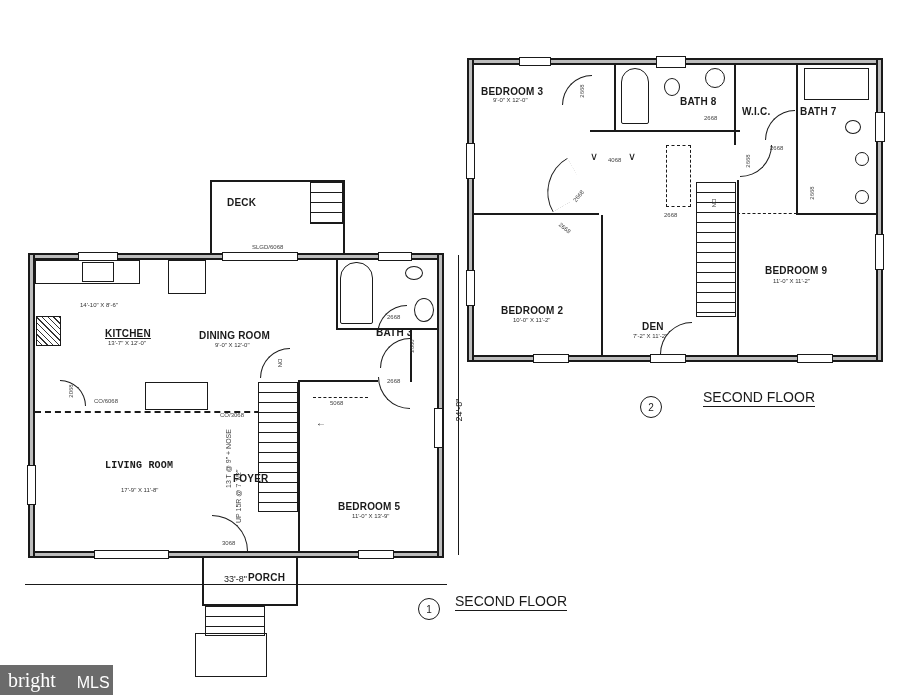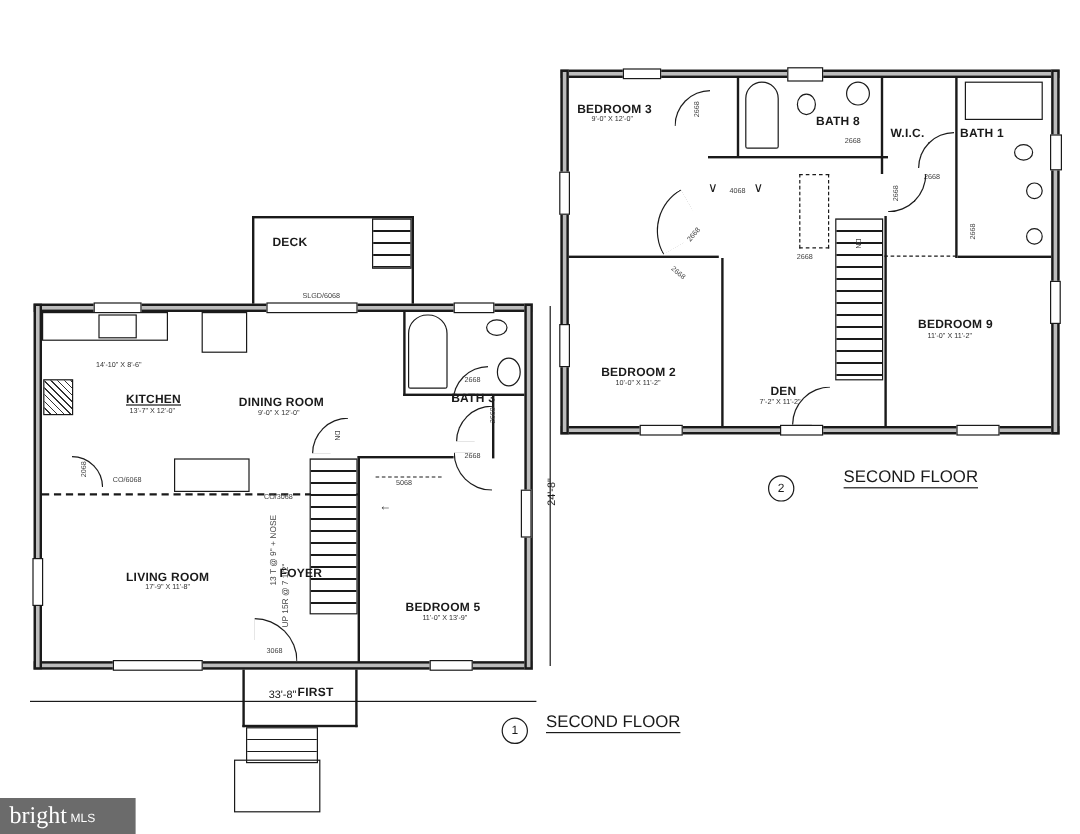--- a/index.html
+++ b/index.html
@@ -12,21 +12,21 @@
   .tag{position:absolute;font-size:6px;color:#444;white-space:nowrap;}
   .win{position:absolute;background:#fff;border:1px solid #1a1a1a;box-sizing:border-box;}
   .floor-title{position:absolute;font-size:14px;white-space:nowrap;border-bottom:1px solid #1a1a1a;padding-bottom:1px;}
   .circle{position:absolute;width:22px;height:22px;border:1px solid #1a1a1a;border-radius:50%;font-size:10px;display:flex;align-items:center;justify-content:center;box-sizing:border-box;background:#fff;}
   .stairs{position:absolute;border:1px solid #1a1a1a;box-sizing:border-box;background:repeating-linear-gradient(to bottom,#fff 0,#fff 9px,#1a1a1a 9px,#1a1a1a 10px);}
   .door-arc{position:absolute;border:1px solid #1a1a1a;box-sizing:border-box;}
   .fixture{position:absolute;border:1px solid #1a1a1a;box-sizing:border-box;background:#fff;}
   .dash{position:absolute;border-top:1px dashed #1a1a1a;}
   .logo{position:absolute;left:0;top:665px;width:113px;height:30px;background:#6b6b6b;color:#fff;display:flex;align-items:center;padding-left:8px;box-sizing:border-box;}
   .logo .b{font-family:"Liberation Serif",serif;font-size:20px;}
-  .logo .m{font-size:10px;margin-left:3px;margin-top:5px;}
+  .logo .m{font-size:16px;margin-left:21px;margin-top:5px;}
 </style>
 </head>
 <body>
 
 <div>
 
   <div class="abs" style="left:210px;top:180px;width:135px;height:75px;border:2px solid #1a1a1a;border-bottom:none;box-sizing:border-box;"></div>
   <div class="stairs" style="left:310px;top:182px;width:33px;height:42px;"></div>
   <div class="room-label" style="left:227px;top:197px;">DECK</div>
   <div class="tag" style="left:252px;top:244px;">SLGD/6068</div>
@@ -83,30 +83,30 @@
   <div class="tag" style="left:235px;top:523px;transform:rotate(-90deg);transform-origin:left top;font-size:7px;">UP 15R @ 7 1/2"</div>
 
   <div class="door-arc" style="left:212px;top:515px;width:36px;height:36px;border-radius:0 36px 0 0;border-left:none;border-bottom:none;"></div>
   <div class="tag" style="left:222px;top:540px;">3068</div>
 
   <div class="room-label" style="left:105px;top:328px;text-decoration:underline;">KITCHEN</div>
   <div class="room-dim" style="left:108px;top:340px;">13'-7" X 12'-0"</div>
   <div class="room-dim" style="left:80px;top:302px;">14'-10" X 8'-6"</div>
   <div class="room-label" style="left:199px;top:330px;">DINING ROOM</div>
   <div class="room-dim" style="left:215px;top:342px;">9'-0" X 12'-0"</div>
-  <div class="room-label" style="left:105px;top:476px;">LIVING ROOM</div>
+  <div class="room-label" style="left:105px;top:460px;font-family:Liberation Mono, monospace;">LIVING ROOM</div>
   <div class="room-dim" style="left:121px;top:487px;">17'-9" X 11'-8"</div>
   <div class="room-label" style="left:233px;top:473px;">FOYER</div>
   <div class="room-label" style="left:338px;top:501px;">BEDROOM 5</div>
   <div class="room-dim" style="left:352px;top:513px;">11'-0" X 13'-9"</div>
 
   <div class="abs" style="left:202px;top:558px;width:96px;height:48px;border:2px solid #1a1a1a;border-top:none;box-sizing:border-box;"></div>
   <div class="stairs" style="left:205px;top:606px;width:60px;height:30px;"></div>
   <div class="abs" style="left:195px;top:633px;width:72px;height:44px;border:1px solid #1a1a1a;box-sizing:border-box;"></div>
-  <div class="room-label" style="left:248px;top:572px;">FIRST</div>
+  <div class="room-label" style="left:248px;top:572px;">PORCH</div>
 
   <div class="abs" style="left:25px;top:584px;width:422px;border-top:1px solid #1a1a1a;"></div>
   <div class="tag" style="left:224px;top:574px;font-size:9px;color:#1a1a1a;">33'-8"</div>
   <div class="abs" style="left:458px;top:255px;height:300px;border-left:1px solid #1a1a1a;"></div>
   <div class="tag" style="left:448px;top:405px;transform:rotate(-90deg);font-size:9px;color:#1a1a1a;">24'-8"</div>
 
   <div class="circle" style="left:418px;top:598px;">1</div>
   <div class="floor-title" style="left:455px;top:593px;">SECOND FLOOR</div>
 </div>
 
@@ -139,21 +139,21 @@
   <div class="fixture" style="left:621px;top:68px;width:28px;height:56px;border-radius:14px 14px 2px 2px;"></div>
   <div class="fixture" style="left:664px;top:78px;width:16px;height:18px;border-radius:50%;"></div>
   <div class="fixture" style="left:705px;top:68px;width:20px;height:20px;border-radius:50%;"></div>
   <div class="room-label" style="left:680px;top:96px;">BATH 8</div>
   <div class="tag" style="left:704px;top:115px;">2668</div>
 
   <div class="fixture" style="left:804px;top:68px;width:65px;height:32px;"></div>
   <div class="fixture" style="left:845px;top:120px;width:16px;height:14px;border-radius:50%;"></div>
   <div class="fixture" style="left:855px;top:152px;width:14px;height:14px;border-radius:50%;"></div>
   <div class="fixture" style="left:855px;top:190px;width:14px;height:14px;border-radius:50%;"></div>
-  <div class="room-label" style="left:800px;top:106px;">BATH 1</div>
+  <div class="room-label" style="left:800px;top:106px;">BATH 7</div>
   <div class="tag" style="left:805px;top:190px;transform:rotate(-90deg);">2668</div>
 
   <div class="room-label" style="left:742px;top:106px;">W.I.C.</div>
   <div class="tag" style="left:770px;top:145px;">2668</div>
   <div class="door-arc" style="left:765px;top:110px;width:30px;height:30px;border-radius:30px 0 0 0;border-right:none;border-bottom:none;"></div>
   <div class="tag" style="left:741px;top:158px;transform:rotate(-90deg);">2668</div>
   <div class="door-arc" style="left:740px;top:145px;width:32px;height:32px;border-radius:0 0 32px 0;border-left:none;border-top:none;"></div>
 
   <div class="room-label" style="left:481px;top:86px;">BEDROOM 3</div>
   <div class="room-dim" style="left:493px;top:97px;">9'-0" X 12'-0"</div>

